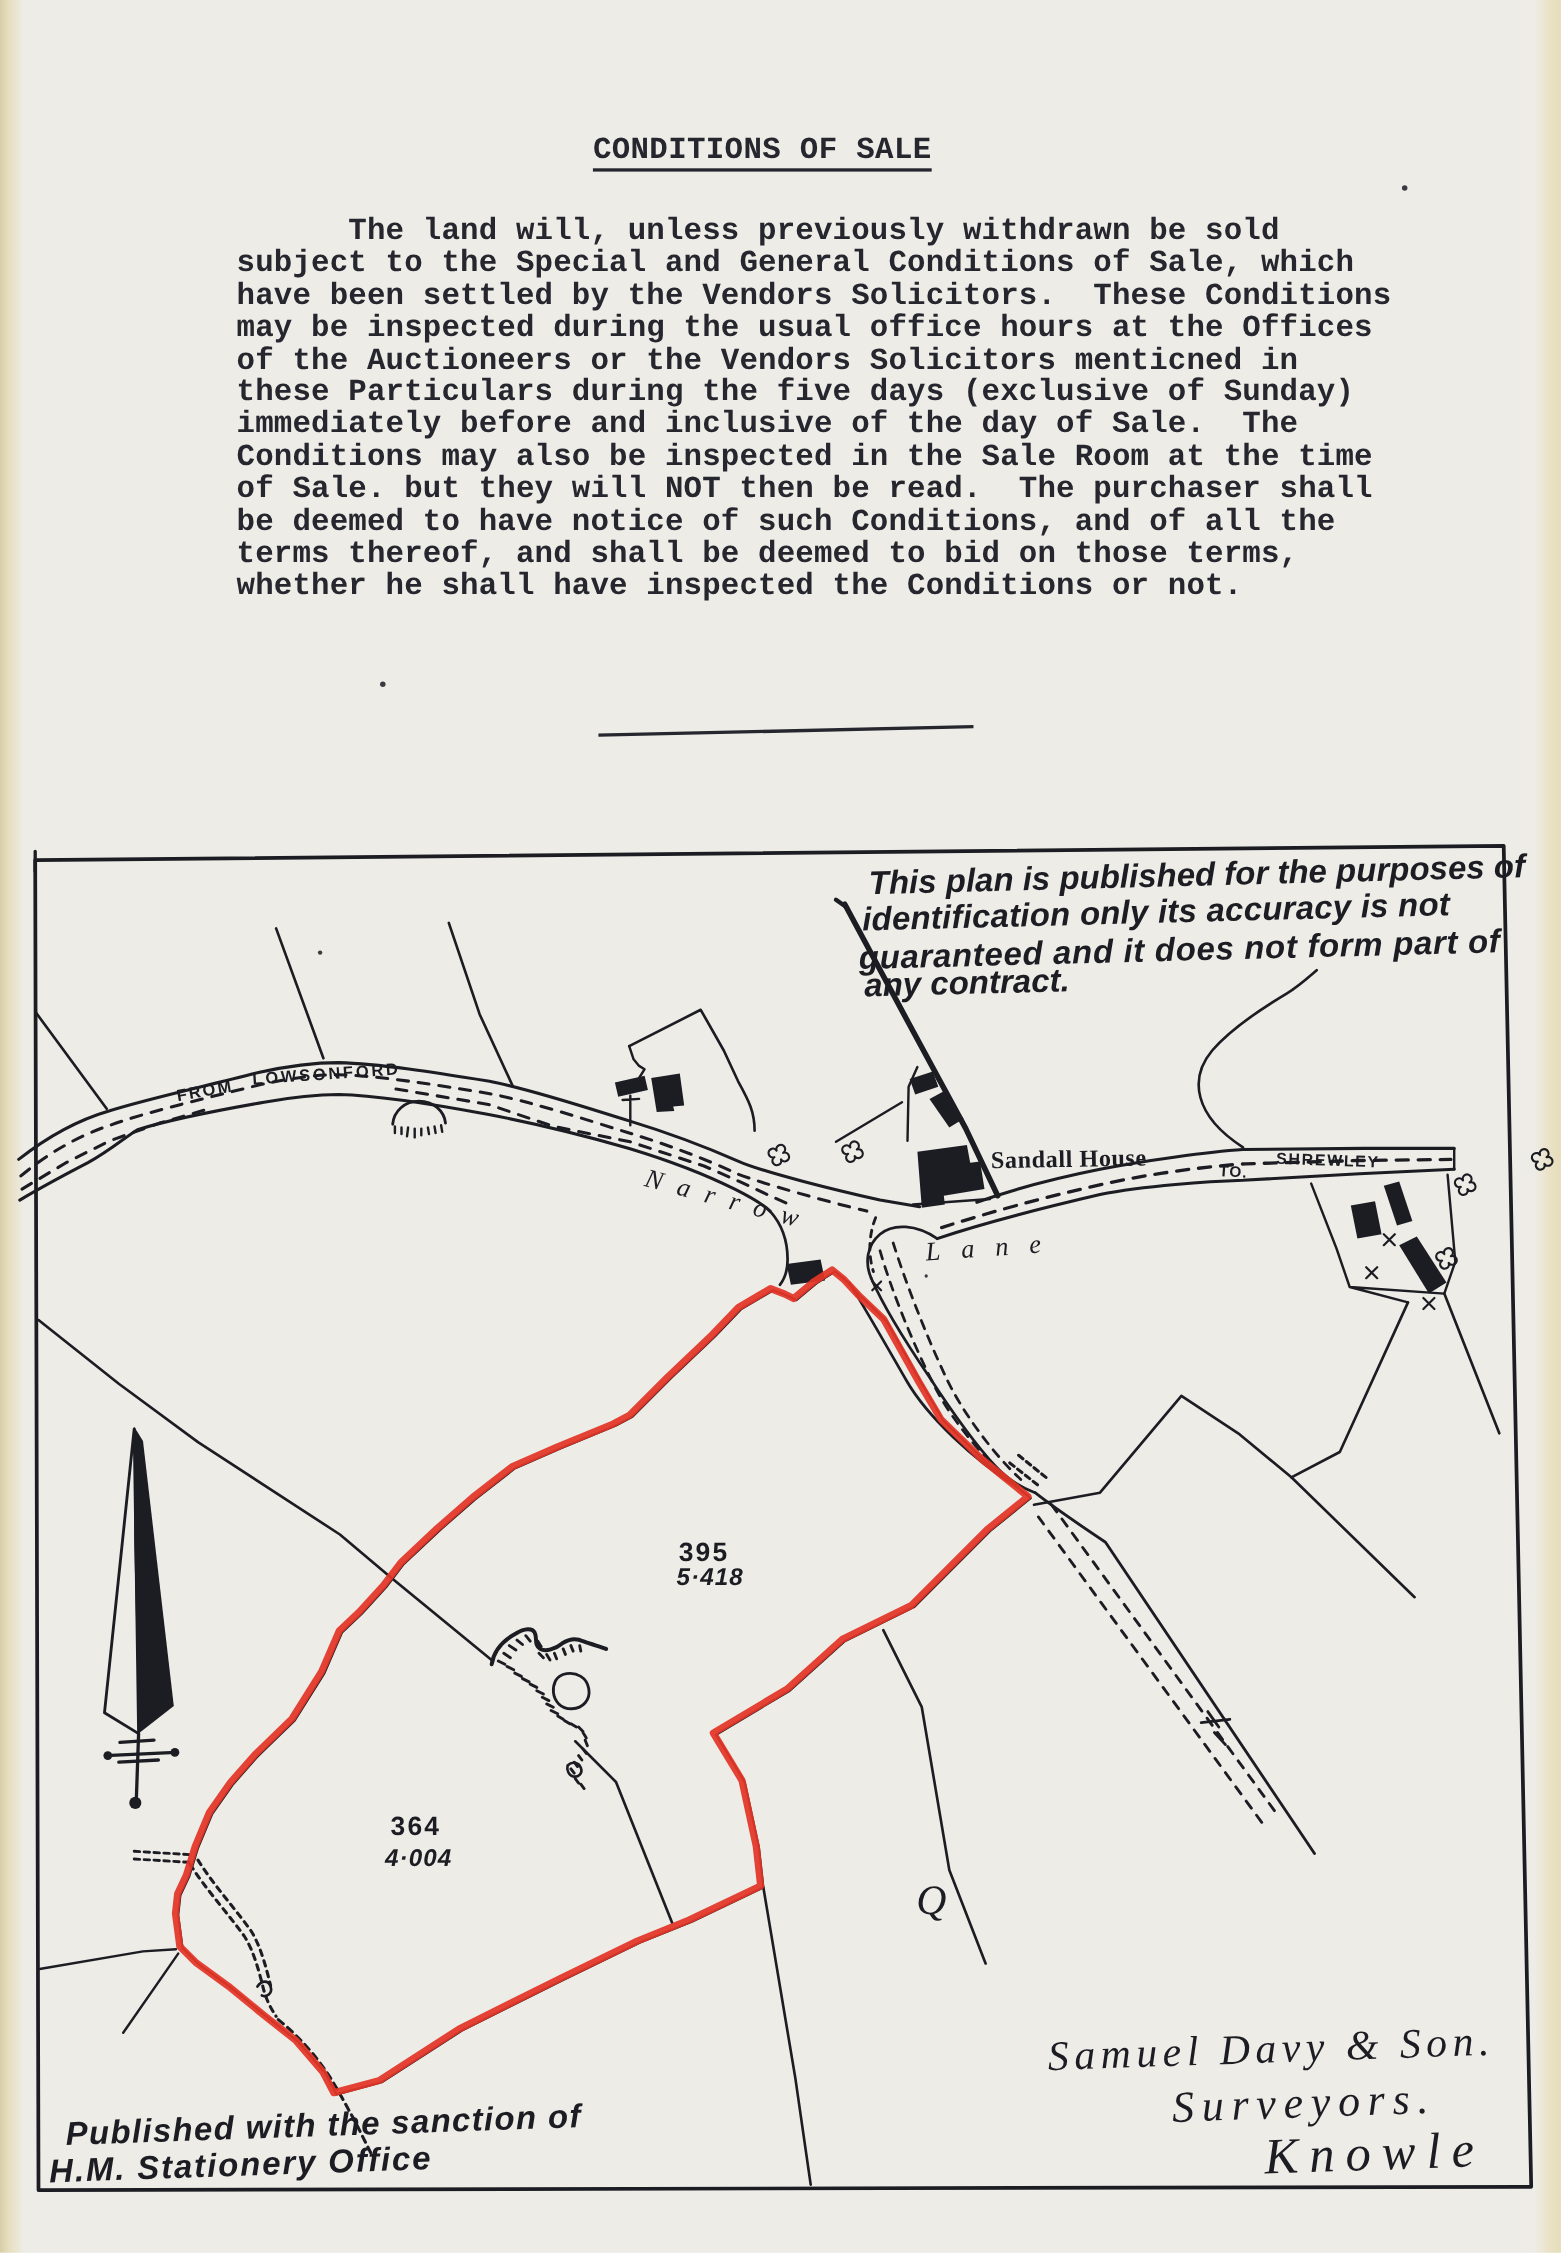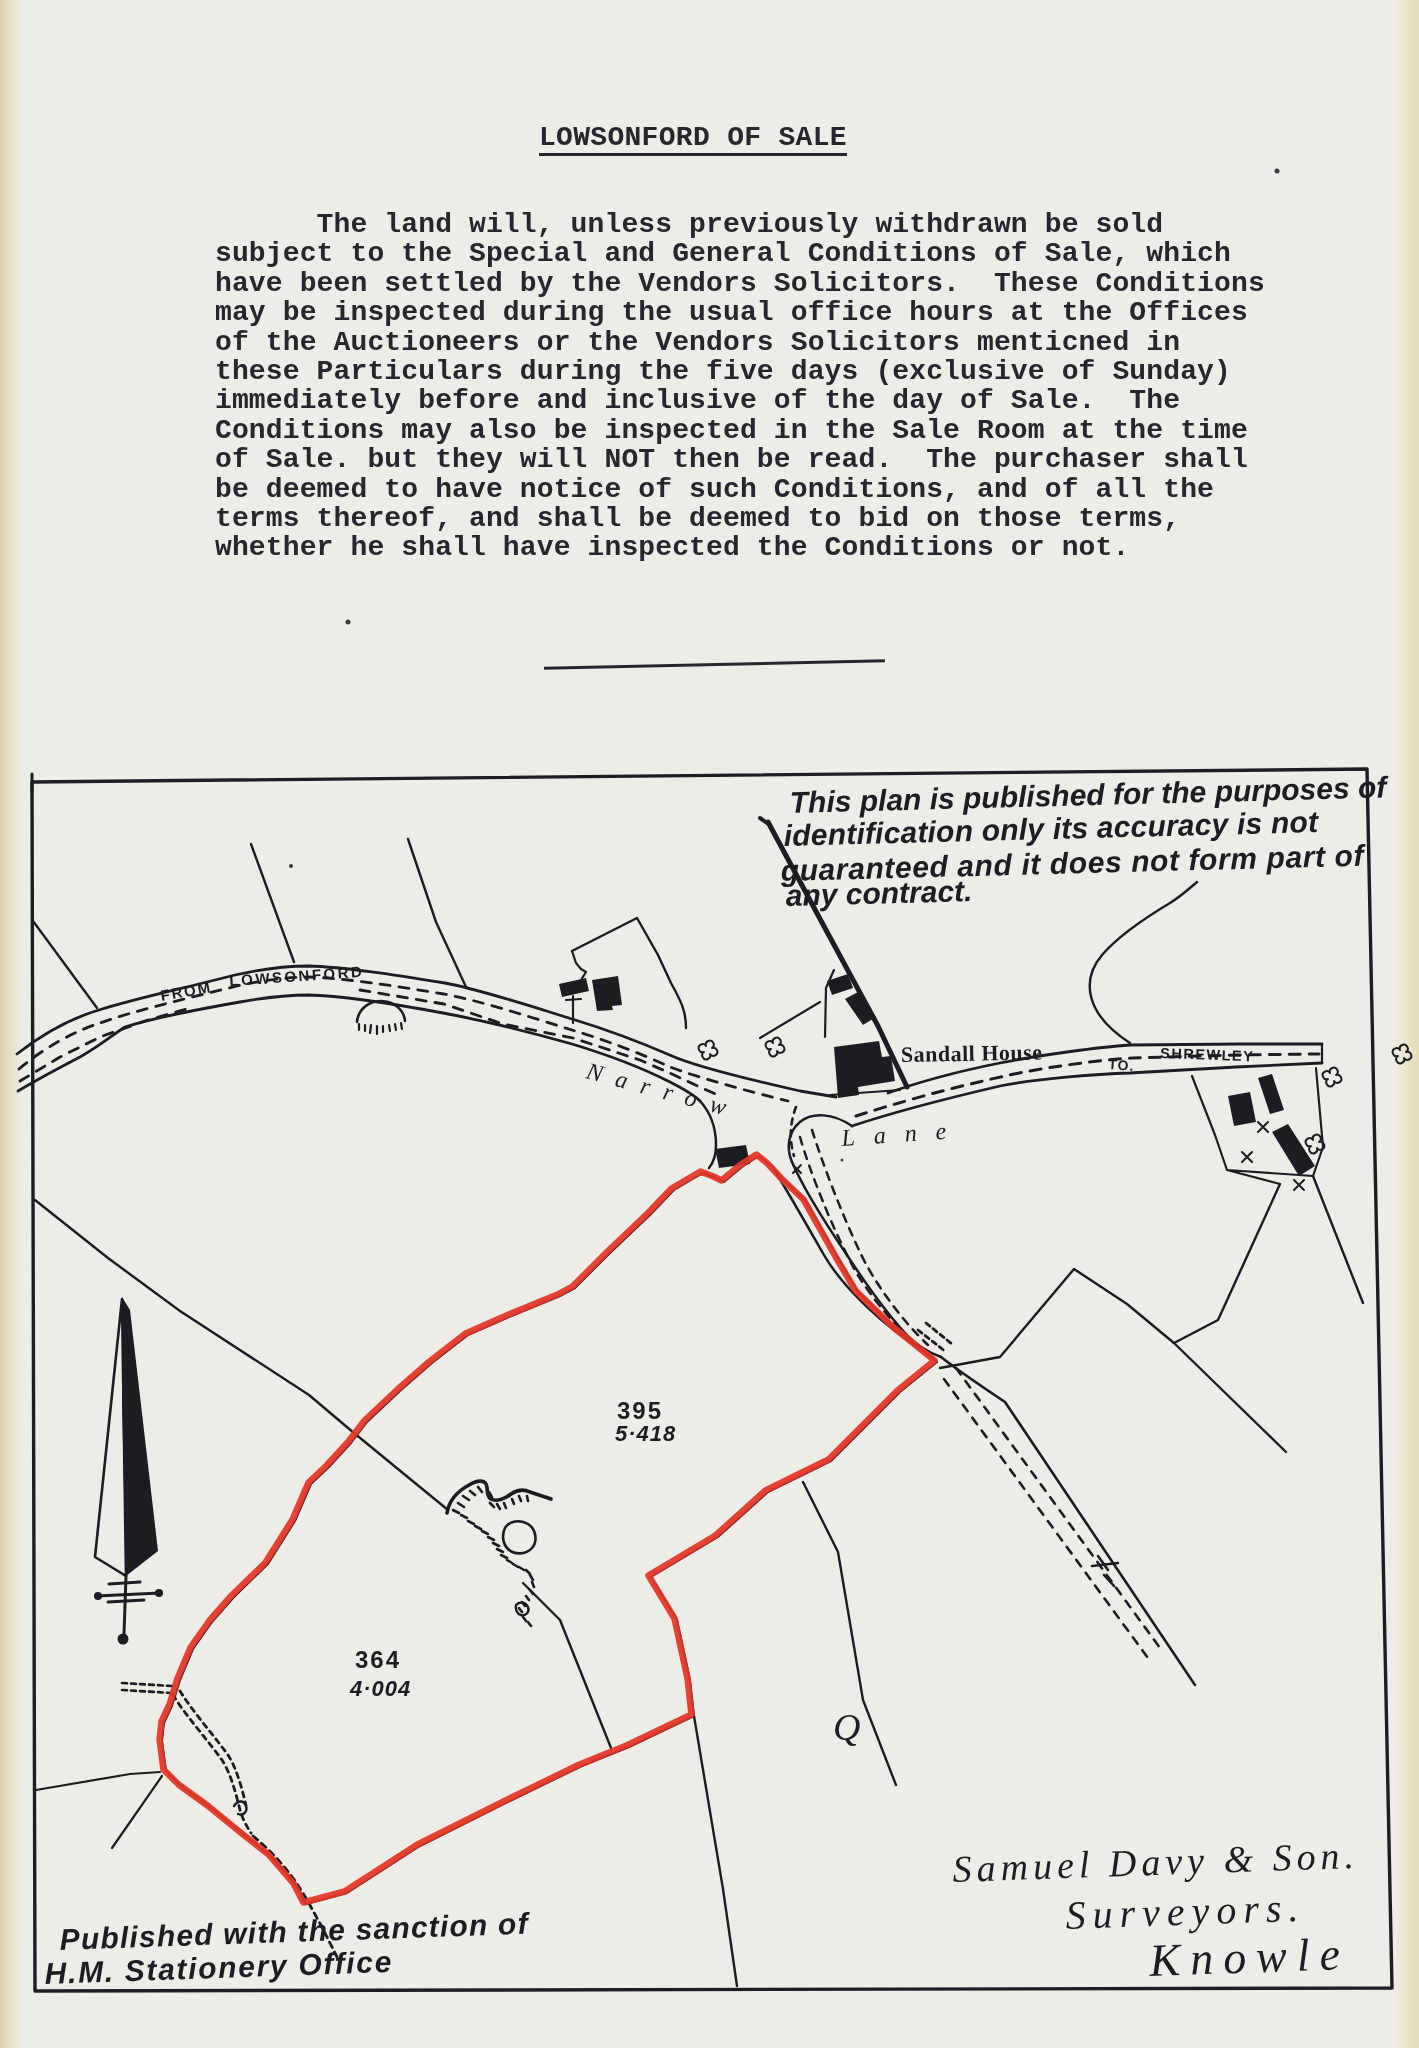--- a/index.html
+++ b/index.html
@@ -13,25 +13,25 @@
         color:#26262e;}
 </style>
 </head>
 <body>
 <div id="page">
 
 <div class="edgeL"></div>
 
 <div class="edgeR"></div>
 
-<div class="typed" style="left:539px;top:122px;font-size:28px;letter-spacing:0.3px;">LOWSONFORD OF SALE</div>
+<div class="typed" style="left:539px;top:122px;font-size:28px;letter-spacing:0.3px;">CONDITIONS OF SALE</div>
 
 <div style="position:absolute;left:539px;top:153px;width:308px;height:3px;background:#26262e;"></div>
 
-<pre class="typed" style="left:215px;top:210px;font-size:28px;line-height:29.4px;letter-spacing:0.13px;margin:0;">      The land will, unless previously withdrawn be sold
+<pre class="typed" style="left:215px;top:196px;font-size:28px;line-height:29.4px;letter-spacing:0.13px;margin:0;">      The land will, unless previously withdrawn be sold
 subject to the Special and General Conditions of Sale, which
 have been settled by the Vendors Solicitors.  These Conditions
 may be inspected during the usual office hours at the Offices
 of the Auctioneers or the Vendors Solicitors menticned in
 these Particulars during the five days (exclusive of Sunday)
 immediately before and inclusive of the day of Sale.  The
 Conditions may also be inspected in the Sale Room at the time
 of Sale. but they will NOT then be read.  The purchaser shall
 be deemed to have notice of such Conditions, and of all the
 terms thereof, and shall be deemed to bid on those terms,

